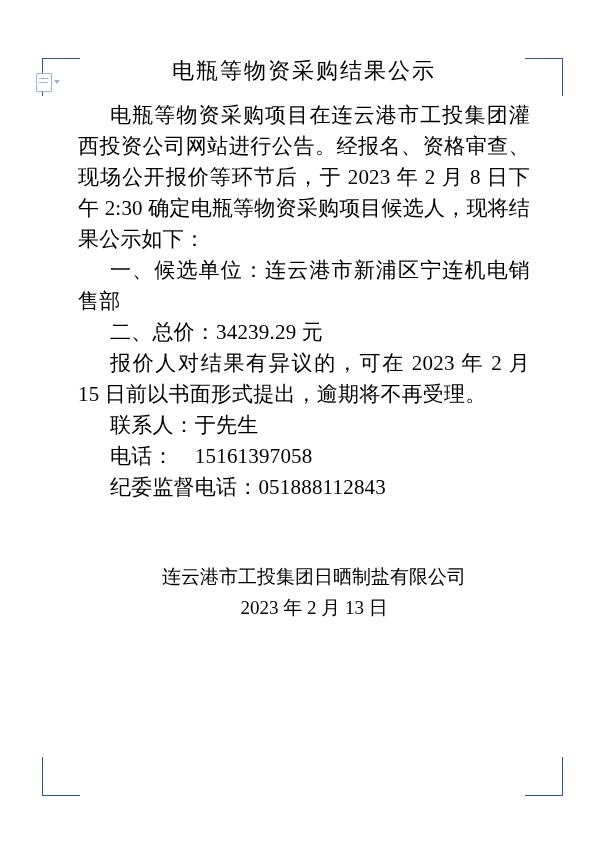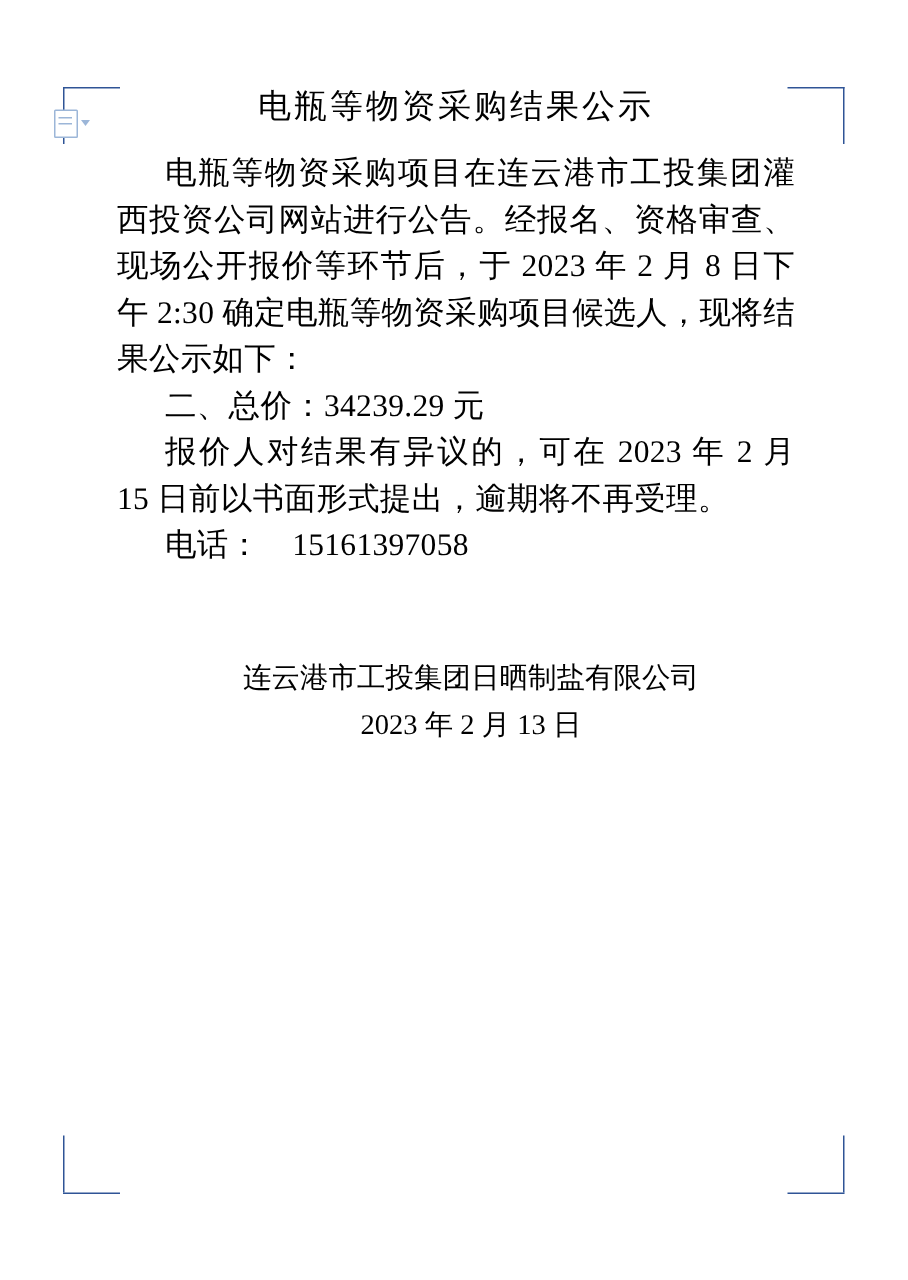--- a/index.html
+++ b/index.html
@@ -128,23 +128,26 @@
   <div class="doc-icon">
     <span class="sheet"></span>
     <span class="caret"></span>
   </div>
 
   <div class="content">
 
     <h1 class="title">电瓶等物资采购结果公示</h1>
 
     <p class="body-para indent2">电瓶等物资采购项目在连云港市工投集团灌西投资公司网站进行公告。经报名、资格审查、现场公开报价等环节后，于 2023 年 2 月 8 日下午 2:30 确定电瓶等物资采购项目候选人，现将结果公示如下：</p>
+    <p class="body-para indent2">一、候选单位：连云港市新浦区宁连机电销售部</p>
     <p class="body-para indent2">二、总价：34239.29 元</p>
     <p class="body-para indent2">报价人对结果有异议的，可在 2023 年 2 月 15 日前以书面形式提出，逾期将不再受理。</p>
+    <p class="body-para indent2">联系人：于先生</p>
     <p class="body-para indent2">电话：　15161397058</p>
+    <p class="body-para indent2">纪委监督电话：051888112843</p>
 
     <div class="sign-block">
       <div class="sign-company">连云港市工投集团日晒制盐有限公司</div>
       <div class="sign-date">2023 年 2 月 13 日</div>
     </div>
 
   </div>
 </div>
 
 </body></html>

